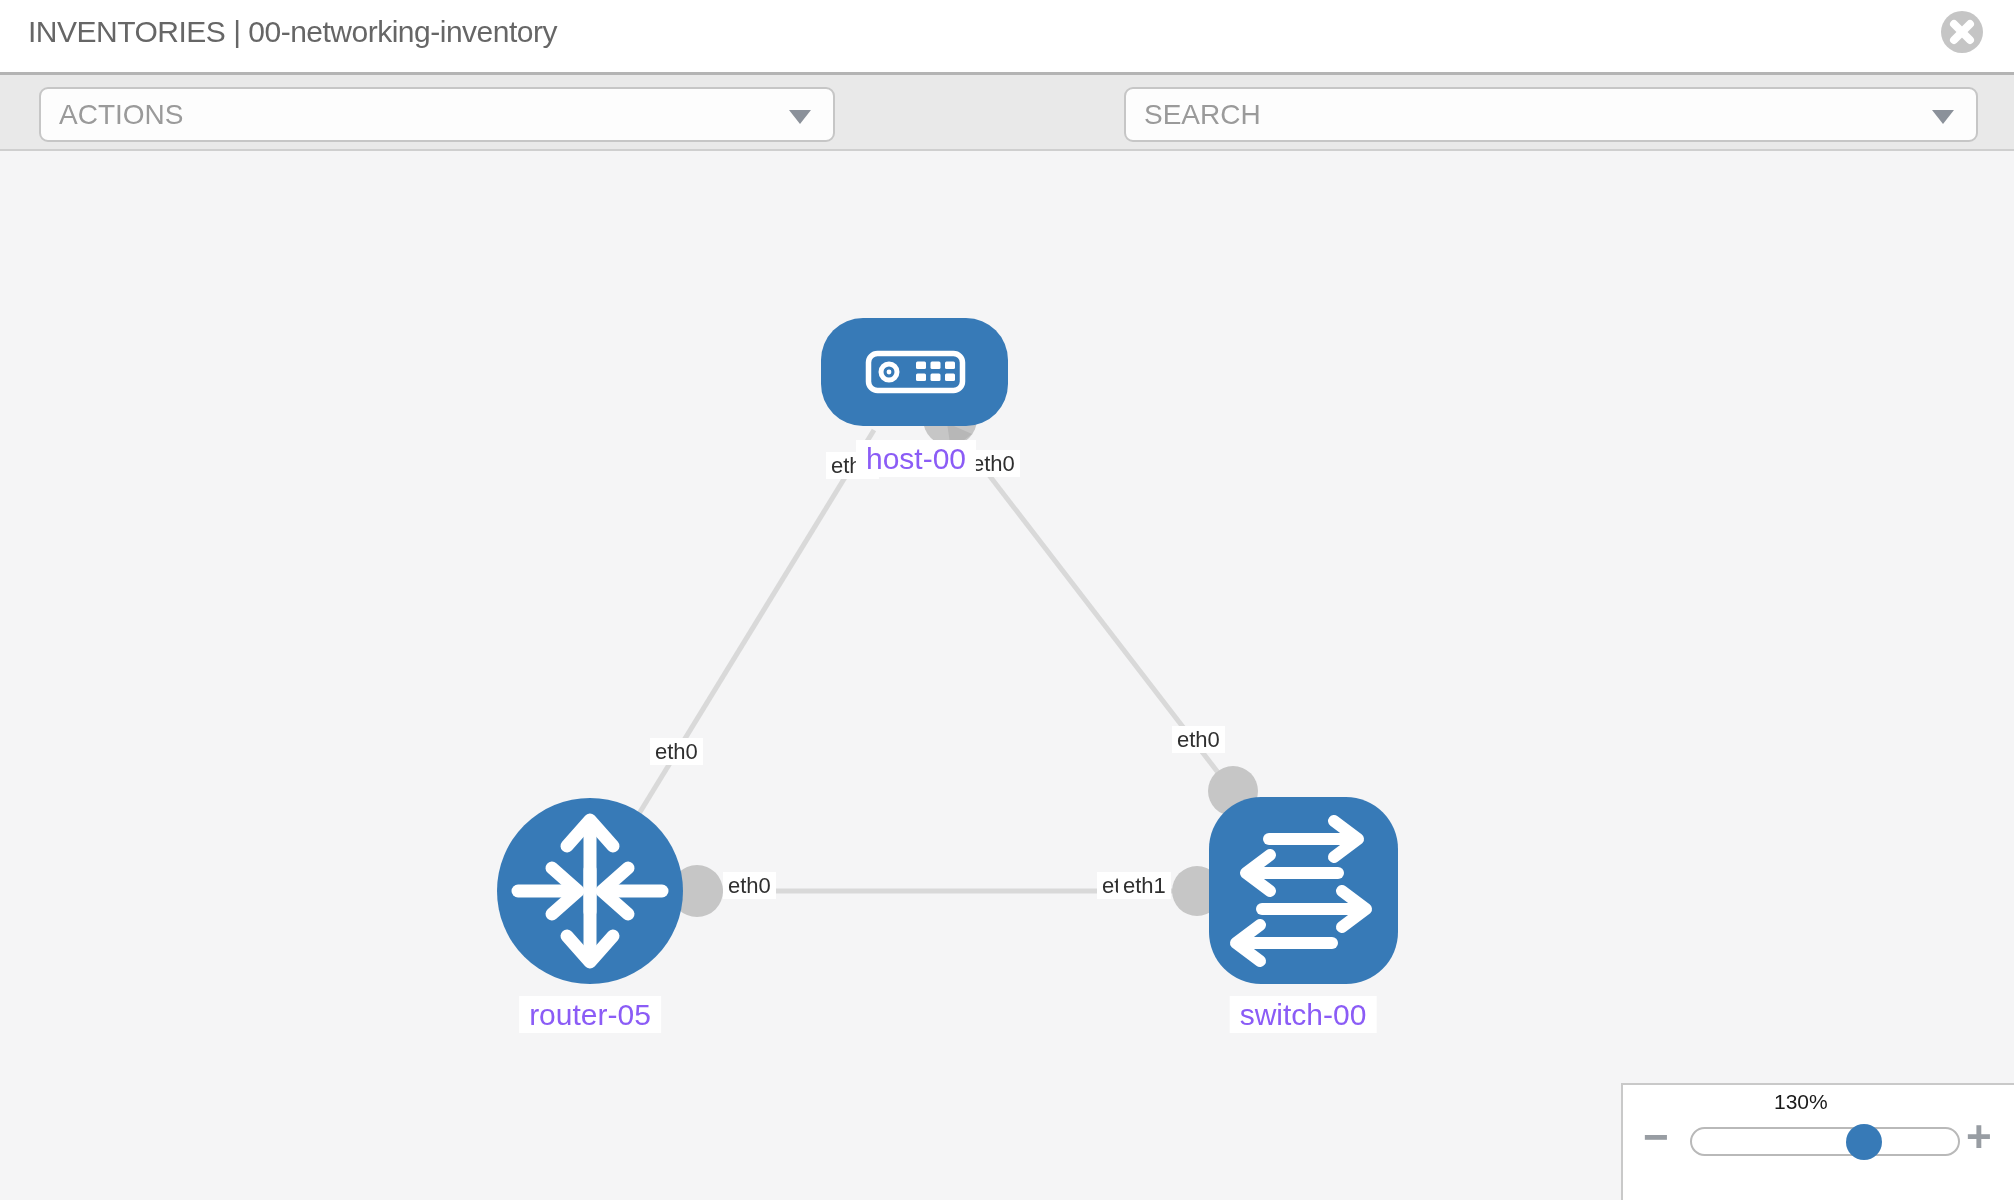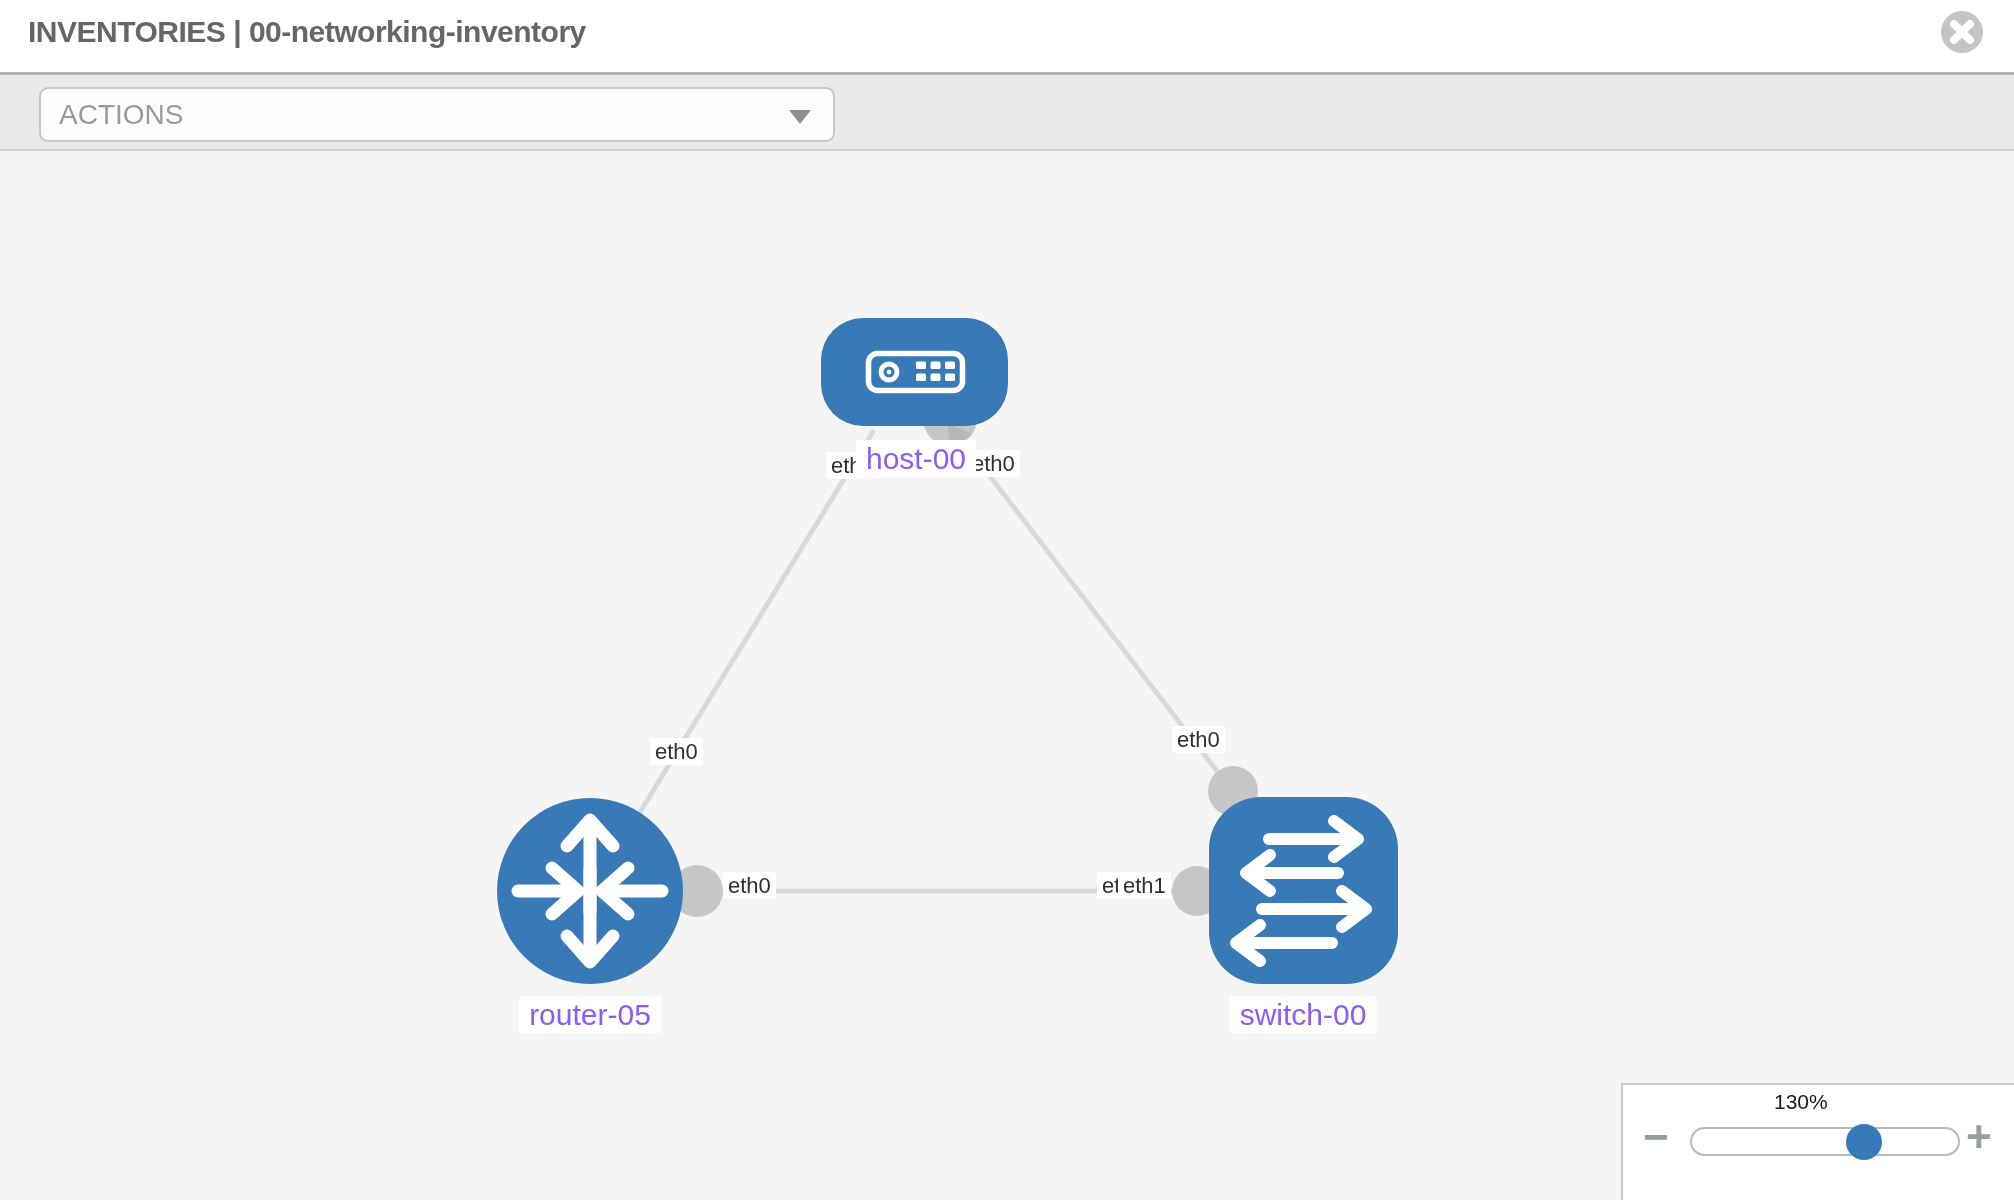--- a/index.html
+++ b/index.html
@@ -1,21 +1,21 @@
 <!DOCTYPE html>
 <html><head>
 <meta charset="utf-8">
 <style>
   html,body{margin:0;padding:0;background:#fff;}
   .app{position:relative;width:2014px;height:1200px;overflow:hidden;
        font-family:"Liberation Sans",sans-serif;background:#fff;}
 
   
   .header{position:absolute;left:0;top:0;width:2014px;height:72px;background:#fff;}
-  .page-title{position:absolute;left:28px;top:15px;font-size:30px;font-weight:700;
+  .page-title{position:absolute;left:28px;top:15px;font-size:30px;font-weight:400;
               color:#666;letter-spacing:-0.5px;white-space:nowrap;}
   .close-btn{position:absolute;left:1939px;top:9px;width:46px;height:46px;cursor:pointer;}
 
   
   .toolbar{position:absolute;left:0;top:72px;width:2014px;height:79px;background:#e9e9e9;
            border-top:3px solid #b4b4b4;border-bottom:2px solid #cfcfcf;box-sizing:border-box;}
   .select-box{position:absolute;top:12px;height:55px;background:#fdfdfd;border:2px solid #c6c6c6;
               border-radius:9px;box-sizing:border-box;cursor:pointer;}
   .select-box .label{position:absolute;left:18px;top:0;line-height:51px;font-size:28px;color:#9a9a9a;}
   .caret{position:absolute;right:22px;top:21px;width:0;height:0;
@@ -90,20 +90,24 @@
       <svg width="42" height="42" viewBox="0 0 24 24">
         <g transform="rotate(-45 12 12)" fill="#878c93">
           <path d="M12 1.5a4.6 4.6 0 1 0 0 9.2a4.6 4.6 0 0 0 0-9.2zm0 2.6a2 2 0 1 1 0 4a2 2 0 0 1 0-4z"></path>
           <rect x="10.6" y="10" width="2.9" height="12.5" rx="1.2"></rect>
           <rect x="6.9" y="15.4" width="4.4" height="2.6" rx="1.2"></rect>
           <rect x="6.9" y="19.4" width="4.4" height="2.6" rx="1.2"></rect>
         </g>
       </svg>
     </div>
 
+    <div class="select-box search-box">
+      <span class="label">SEARCH</span>
+      <span class="caret"></span>
+    </div>
   </div>
 
   <div class="canvas">
 
     <svg class="graph" width="2014" height="1049" viewBox="0 151 2014 1049">
 
       <g stroke="#d9d9d9" stroke-width="5">
         <line x1="874" y1="430" x2="618" y2="848"></line>
         <line x1="952" y1="427" x2="1233" y2="792"></line>
         <line x1="695" y1="891" x2="1197" y2="891"></line>

